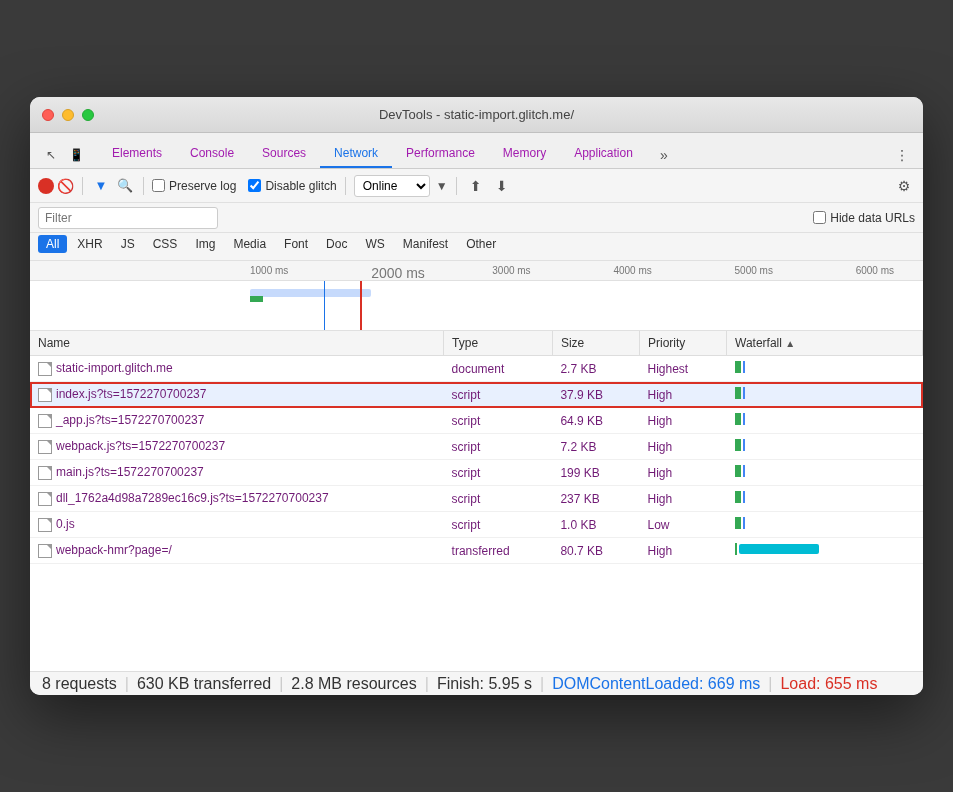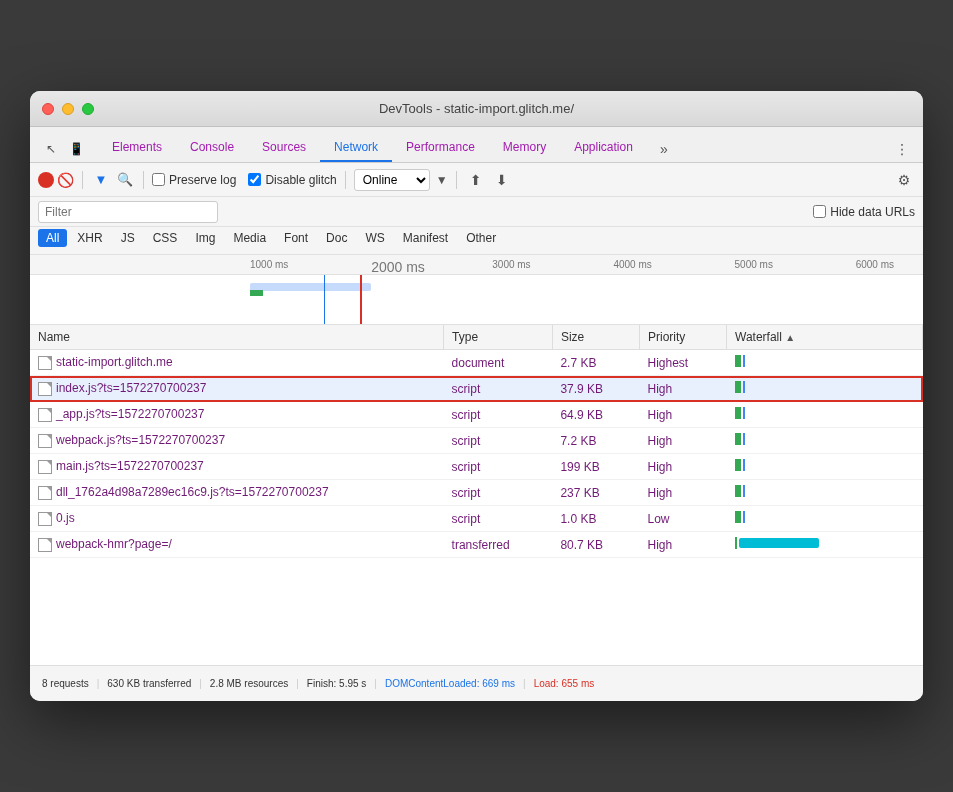--- a/index.html
+++ b/index.html
@@ -264,26 +264,26 @@
       height: 12px;
       position: relative;
     }
     .sort-arrow {
       font-size: 10px;
       color: #555;
     }
     .status-bar {
       background: #f5f5f5;
       border-top: 1px solid #ddd;
-      height: 36px;
+      height: 24px;
       display: flex;
       align-items: center;
       padding: 0 12px;
       gap: 0;
-      font-size: 10px;
+      font-size: 16px;
       color: #333;
     }
     .status-sep {
       margin: 0 8px;
       color: #ccc;
     }
     .status-blue { color: #1a73e8; }
     .status-red { color: #d93025; }
   </style>
 </head>

